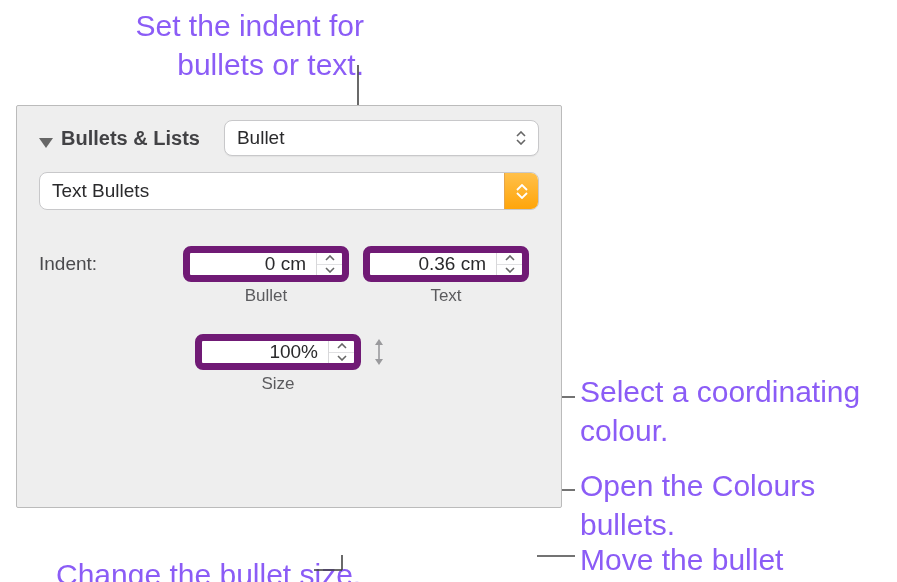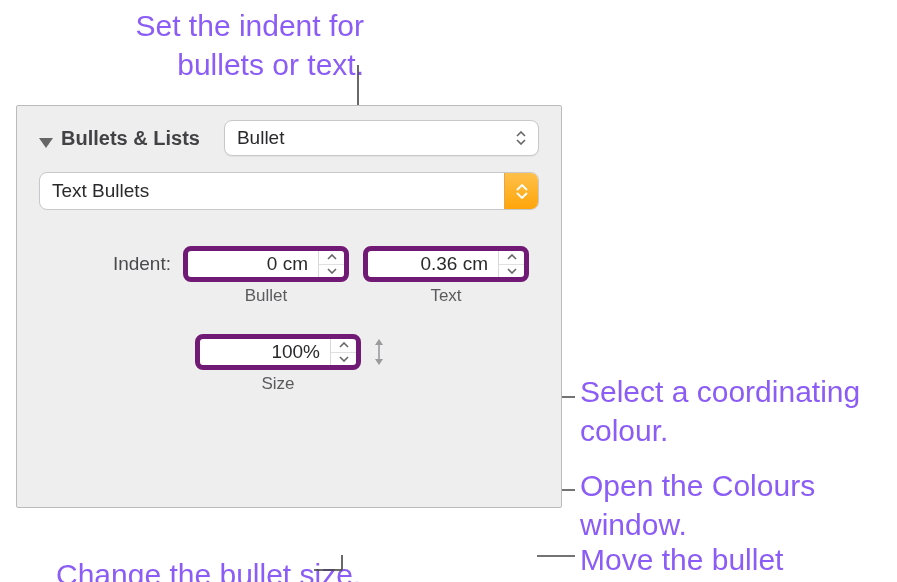--- a/index.html
+++ b/index.html
@@ -82,28 +82,28 @@
     flex-direction: column;
     align-items: center;
     justify-content: center;
     gap: 1px;
     border-left: 1px solid #e6a54a;
   }
   .orange-chev svg path { stroke:#fff; }
   .label-right {
     font-size: 19px;
     color: #4a4a4d;
-    text-align: right;
+    text-align: left;
   }
   .stepper {
     display: flex;
     align-items: stretch;
     height: 36px;
     background: #fff;
-    border: 5px solid #701a75;
+    border: 7px solid #701a75;
     border-radius: 8px;
     overflow: hidden;
   }
   .stepper-input {
     flex: 1;
     text-align: right;
     padding: 0 10px 0 6px;
     font-size: 19px;
     color: #2a2a2c;
     display: flex;
@@ -207,21 +207,21 @@
   <span style="white-space:pre-line;">Select a coordinating
 colour.</span>
 </div>
 <svg class="leader" style="left:0;top:0;width:897px;height:582px;">
   <line x1="462" y1="432" x2="462" y2="397"></line>
   <line x1="462" y1="397" x2="575" y2="397"></line>
 </svg>
 
 <div class="callout" style="left:580px; top:466px;">
   <span style="white-space:pre-line;">Open the Colours
-window.</span>
+bullets.</span>
 </div>
 <svg class="leader" style="left:0;top:0;width:897px;height:582px;">
   <line x1="530" y1="478" x2="530" y2="490"></line>
   <line x1="530" y1="490" x2="575" y2="490"></line>
 </svg>
 
 <div class="callout" style="left:580px; top:540px;">
   <span style="white-space:pre-line;">Move the bullet
 up or down.</span>
 </div>

